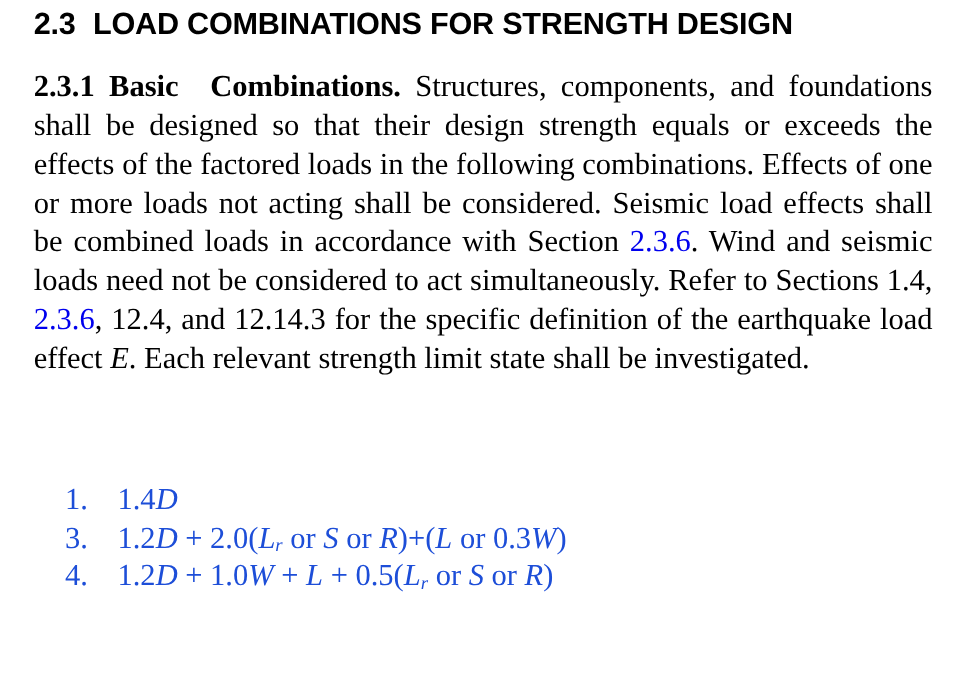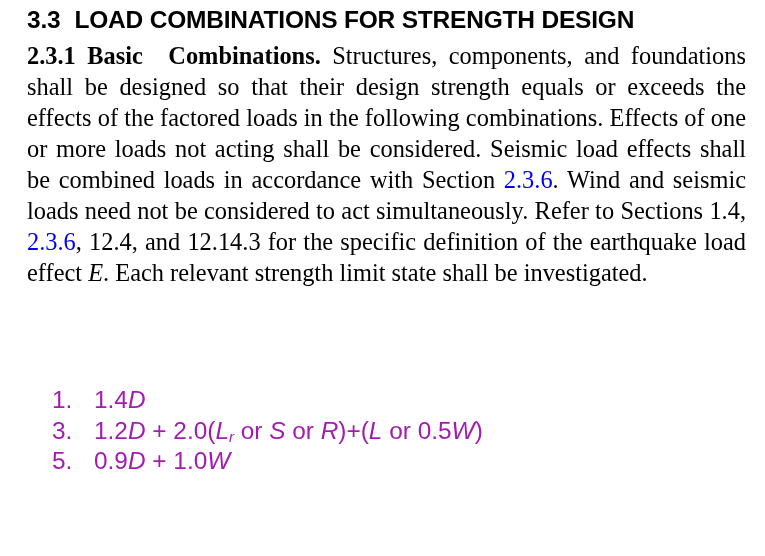--- a/index.html
+++ b/index.html
@@ -4,42 +4,42 @@
 <style>
   html, body { margin: 0; padding: 0; background: #ffffff; }
   body { width: 765px; height: 556px; overflow: hidden; position: relative; }
   .heading {
     position: absolute; left: 27px; top: 6px;
     font-family: "Liberation Sans", sans-serif; font-weight: bold;
     font-size: 24.5px; color: #000; letter-spacing: -0.2px; white-space: nowrap;
   }
   .heading .num { margin-right: 14px; }
   .para {
-    position: absolute; left: 27px; top: 40px; width: 719px;
+    position: absolute; left: 27px; top: 54px; width: 719px;
     font-family: "Liberation Serif", serif; font-size: 24.4px; line-height: 31px;
     color: #000; text-align: justify; text-align-last: left;
   }
   .para .sub-head { font-weight: bold; }
   .para .sub-head .gap { display: inline-block; width: 14px; }
   .link { color: #0000ee; text-decoration: none; cursor: pointer; }
   .list {
     position: absolute; left: 52px; top: 385px; margin: 0; padding: 0; list-style: none;
-    font-family: Liberation Sans, sans-serif; font-size: 24.4px; line-height: 30.5px; color: #a21caf;
+    font-family: Liberation Serif, serif; font-size: 24.4px; line-height: 30.5px; color: #1d4ed8;
   }
   .list li { white-space: nowrap; }
   .list .n { display: inline-block; width: 42px; }
   .list i { font-style: italic; }
   .list sub { font-size: 15px; vertical-align: -3px; line-height: 0; font-style: italic; }
 </style>
 </head>
 <body>
 
 <div class="heading">
-  <span class="num">3.3</span><span>LOAD COMBINATIONS FOR STRENGTH DESIGN</span>
+  <span class="num">2.3</span><span>LOAD COMBINATIONS FOR STRENGTH DESIGN</span>
 </div>
 
 <div class="para"><span class="sub-head"><span>2.3.1</span> <span>Basic</span><span class="gap"></span> <span>Combinations.</span></span><span> Structures, components, and foundations shall be designed so that their design strength equals or exceeds the effects of the factored loads in the following combinations. Effects of one or more loads not acting shall be considered. Seismic load effects shall be combined loads in accordance with Section </span><a class="link" style="color: rgb(0, 0, 238);">2.3.6</a><span>. Wind and seismic loads need not be considered to act simultaneously. Refer to Sections 1.4, </span><a class="link" style="color: rgb(0, 0, 238);">2.3.6</a><span>, 12.4, and 12.14.3 for the specific definition of the earthquake load effect </span><i>E</i><span>. Each relevant strength limit state shall be investigated.</span></div>
 
 <ol class="list">
   <li><span class="n">1.</span><span>1.4</span><i>D</i></li>
-  <li><span class="n">3.</span><span>1.2</span><i>D</i><span> + </span><span>2.0(</span><i>L</i><sub>r</sub><span> or </span><i>S</i><span> or </span><i>R</i><span>)+(</span><i>L</i><span> or </span><span>0.5</span><i>W</i><span>)</span></li>
-  <li><span class="n">5.</span><span>0.9</span><i>D</i><span> + </span><span>1.0</span><i>W</i></li>
+  <li><span class="n">3.</span><span>1.2</span><i>D</i><span> + </span><span>2.0(</span><i>L</i><sub>r</sub><span> or </span><i>S</i><span> or </span><i>R</i><span>)+(</span><i>L</i><span> or </span><span>0.3</span><i>W</i><span>)</span></li>
+  <li><span class="n">4.</span><span>1.2</span><i>D</i><span> + </span><span>1.0</span><i>W</i><span> + </span><i>L</i><span> + </span><span>0.5(</span><i>L</i><sub>r</sub><span> or </span><i>S</i><span> or </span><i>R</i><span>)</span></li>
 </ol>
 
 </body></html>

